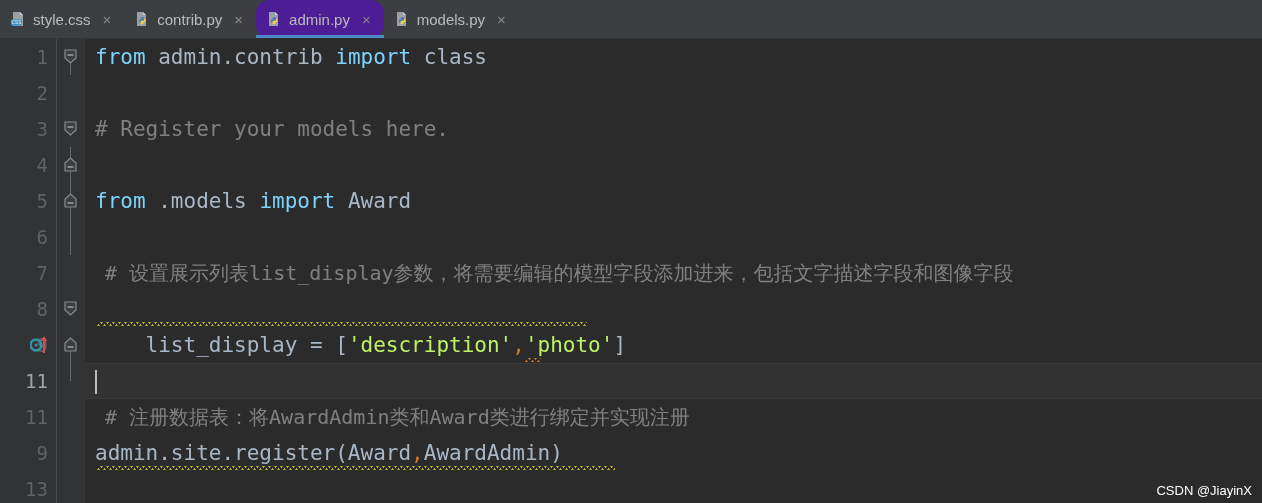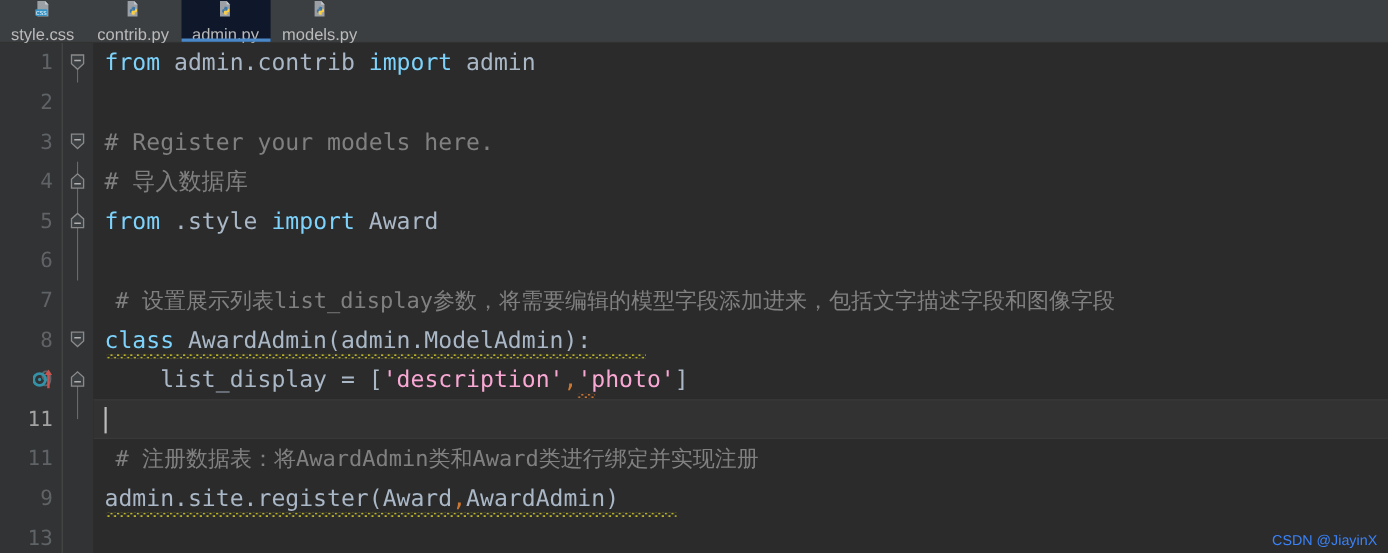--- a/index.html
+++ b/index.html
@@ -28,24 +28,24 @@
     display: flex;
     align-items: center;
     gap: 7px;
     padding: 0 11px 0 10px;
     position: relative;
     font-family: "Liberation Sans", sans-serif;
     font-size: 15px;
     color: #bbbbbb;
     cursor: default;
     user-select: none;
-    flex-direction: column;
   }
   .tab.active {
-    background: #0f172a;
+    background: #4c1d95;
+    border-radius: 13px;
   }
   .tab.active::after {
     content: "";
     position: absolute;
     left: 0;
     right: 0;
     bottom: 0;
     height: 3px;
     background: #4a88c7;
   }
@@ -144,21 +144,21 @@
   }
   .code-line.current {
     background: #323232;
     border-top: 1px solid #3a3a3a;
     border-bottom: 1px solid #3a3a3a;
     box-sizing: border-box;
   }
   .kw { color: #7dd3fc; }
   .id { color: #a9b7c6; }
   .cm { color: #808080; text-align: right; }
-  .str { color: #f9a8d4; }
+  .str { color: #bef264; }
   .punct { color: #a9b7c6; }
   .comma-err { color: #cc7832; }
 
   .caret {
     display: inline-block;
     width: 2px;
     height: 24px;
     background: #bbbbbb;
     vertical-align: -5px;
   }
@@ -180,21 +180,21 @@
       radial-gradient(circle at 1.5px 3.2px, #c87430 0 1px, transparent 1.2px),
       radial-gradient(circle at 4.5px 0.8px, #c87430 0 1px, transparent 1.2px);
   }
 
   .watermark {
     position: absolute;
     right: 10px;
     bottom: 6px;
     font-family: "Liberation Sans", sans-serif;
     font-size: 13px;
-    color: #3b82f6;
+    color: #ffffff;
     user-select: none;
   }
 </style>
 </head>
 <body>
 
 <div class="tabbar">
 
   <div class="tab">
     <span class="ficon">
@@ -319,35 +319,33 @@
     <div class="fold" style="top:288px">
       <svg width="15" height="36" viewBox="0 0 15 36">
         <path d="M2 24 h11 v-8 l-5.5 -5 l-5.5 5 z" fill="#3c3f41" stroke="#8a8a8a" stroke-width="1.2"></path>
         <path d="M4.5 20 h6" stroke="#b0b0b0" stroke-width="1.3"></path>
       </svg>
     </div>
   </div>
 
   <div class="codecol">
 
-    <div class="code-line" style="top:0px"><span class="kw">from</span><span class="id"> admin.contrib </span><span class="kw">import</span><span class="id"> admin</span></div>
+    <div class="code-line" style="top:0px"><span class="kw">from</span><span class="id"> admin.contrib </span><span class="kw">import</span><span class="id"> class</span></div>
 
     <div class="code-line" style="top:36px"></div>
 
     <div class="code-line" style="top:72px"><span class="cm"># Register your models here.</span></div>
 
-    <div class="code-line" style="top:108px"><span class="cm"># 导入数据库</span></div>
-
-    <div class="code-line" style="top:144px"><span class="kw">from</span><span class="id"> .style </span><span class="kw">import</span><span class="id"> Award</span></div>
+
+    <div class="code-line" style="top:144px"><span class="kw">from</span><span class="id"> .models </span><span class="kw">import</span><span class="id"> Award</span></div>
 
     <div class="code-line" style="top:180px"></div>
 
     <div class="code-line" style="top:216px;padding-left:20px;font-size:20px"><span class="cm"># 设置展示列表list_display参数，将需要编辑的模型字段添加进来，包括文字描述字段和图像字段</span></div>
 
-    <div class="code-line" style="top:252px"><span class="kw">class</span><span class="id"> AwardAdmin(admin.ModelAdmin):</span></div>
     <div class="squig warn" style="top:283px;left:12px;width:490px"></div>
 
     <div class="code-line" style="top:288px"><span class="id">    list_display = [</span><span class="str">'description'</span><span class="comma-err">,</span><span class="str">'photo'</span><span class="punct">]</span></div>
     <div class="squig err" style="top:319px;left:440px;width:16px"></div>
 
     <div class="code-line current" style="top:324px"><span class="caret"></span></div>
 
     <div class="code-line" style="top:396px"><span class="id">admin.site.register(Award</span><span class="comma-err">,</span><span class="id">AwardAdmin)</span></div>
 
     <div class="code-line" style="top:360px;padding-left:20px;font-size:20px"><span class="cm"># 注册数据表：将AwardAdmin类和Award类进行绑定并实现注册</span></div>

